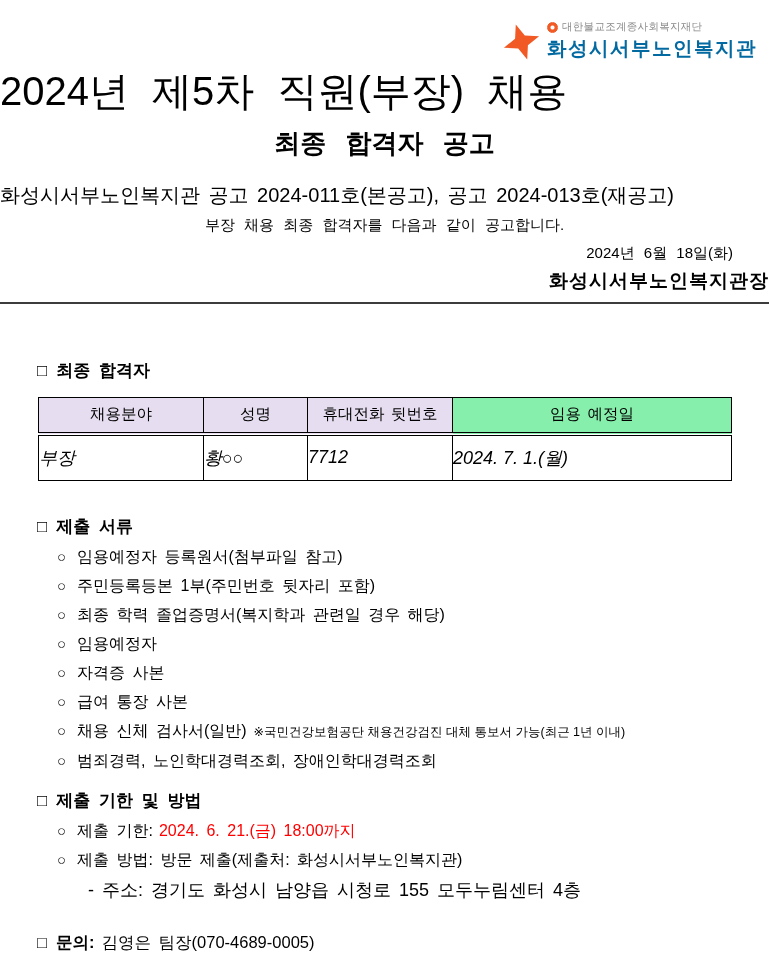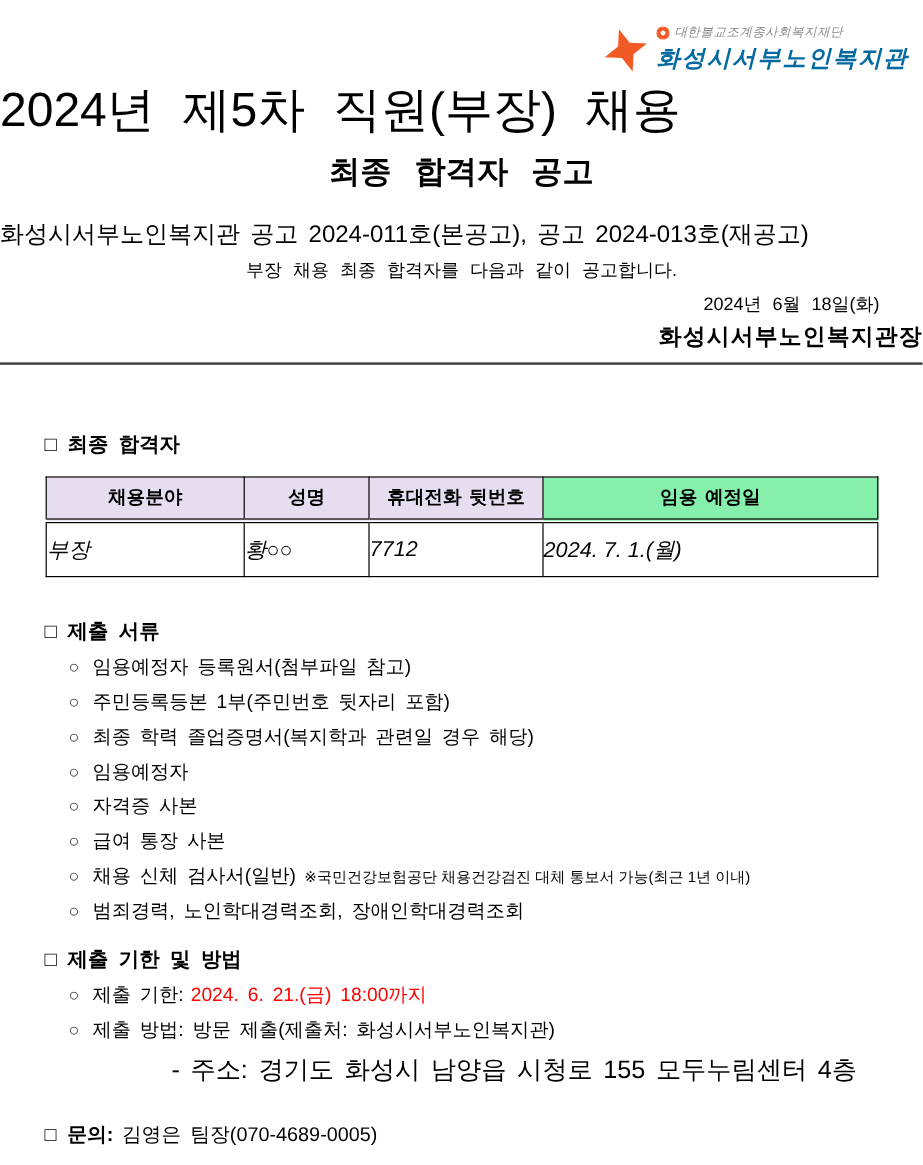--- a/index.html
+++ b/index.html
@@ -7,21 +7,21 @@
   .page {
     position:relative; width:769px; height:971px; margin:0 auto;
     background:#ffffff; color:#000;
     font-family:"Liberation Sans","DejaVu Sans",sans-serif;
     overflow:hidden;
   }
 
   
   .logo { position:absolute; top:20px; right:12px; display:flex; align-items:flex-start; gap:7px; }
   .logo-star { width:37px; height:38px; margin-top:3px; }
-  .logo-text { display:flex; flex-direction:column;font-style:italic; }
+  .logo-text { display:flex; flex-direction:column; }
   .logo-foundation { display:flex; align-items:center; gap:4px; font-size:10.5px; color:#8a8a8a; letter-spacing:0.3px; }
   .seal-icon { width:11px; height:11px; border-radius:50%; flex:none;
                background:radial-gradient(circle,#ffffff 0 1.5px,#f15a24 2.5px); border:1px solid #f15a24; }
   .logo-org { font-size:19.5px; font-weight:700; color:#0369a1; letter-spacing:1.5px; margin-top:1px; }
 
   
   .title-line1 { margin-top:64px; text-align:left; font-size:40px; font-weight:400; word-spacing:12px; }
   .title-line2 { margin-top:7px;  text-align:center; font-size:26px; font-weight:700; word-spacing:12px; }
   .notice-line1 { margin-top:21px; text-align:left; font-size:20px; word-spacing:3px; }
   .notice-line2 { margin-top:7px;  text-align:center; font-size:15px; word-spacing:5px; }
@@ -32,33 +32,33 @@
   
   .section-heading { margin-left:37px; font-size:17px; font-weight:700; word-spacing:4px; }
   .marker { margin-right:9px; font-weight:400; }
   .sec1-heading { margin-top:55px; }
   .sec2-heading { margin-top:34px; }
   .sec3-heading { margin-top:18px; }
 
   
   .hire-table { margin:15px 0 0 38px; width:693px; border-collapse:collapse; table-layout:fixed; }
   .hire-table th {
-    height:36px; font-size:15.5px; font-weight:700; 
+    height:36px; font-size:15.5px; font-weight:400; 
     border:1.5px solid #000; border-bottom:4px double #000; word-spacing:2px;margin-left:24px;
   }
   .hire-table td { height:47px; font-size:18px; text-align:left; border:1.5px solid #000;font-style:italic; }
   .col-field {width:165px;} .col-name {width:104px;} .col-phone {width:145px;} .col-date {width:279px;}
 
   
   .doc-list { margin:0 0 0 57px; list-style:none; }
   .doc-item { display:flex; align-items:baseline; margin-top:9px; font-size:16px; line-height:20px; word-spacing:3px; }
   .bullet { flex:none; margin-right:11px; font-size:15px; color:#1a1a1a; }
   .doc-note { font-size:12.5px; margin-left:7px; word-spacing:0; white-space:nowrap; }
   .deadline-value { margin-left:6px; }
-  .address-line { margin:8px 0 0 88px; font-size:21px; word-spacing:3px;text-align:center; }
+  .address-line { margin:8px 0 0 88px; font-size:18px; word-spacing:3px; }
 
   
   .contact-line { margin:30px 0 0 37px; font-size:16.5px; word-spacing:3px; }
   .contact-label { font-weight:700; margin-right:7px; }
 </style>
 </head>
 <body>
 
 <div class="page">
 

